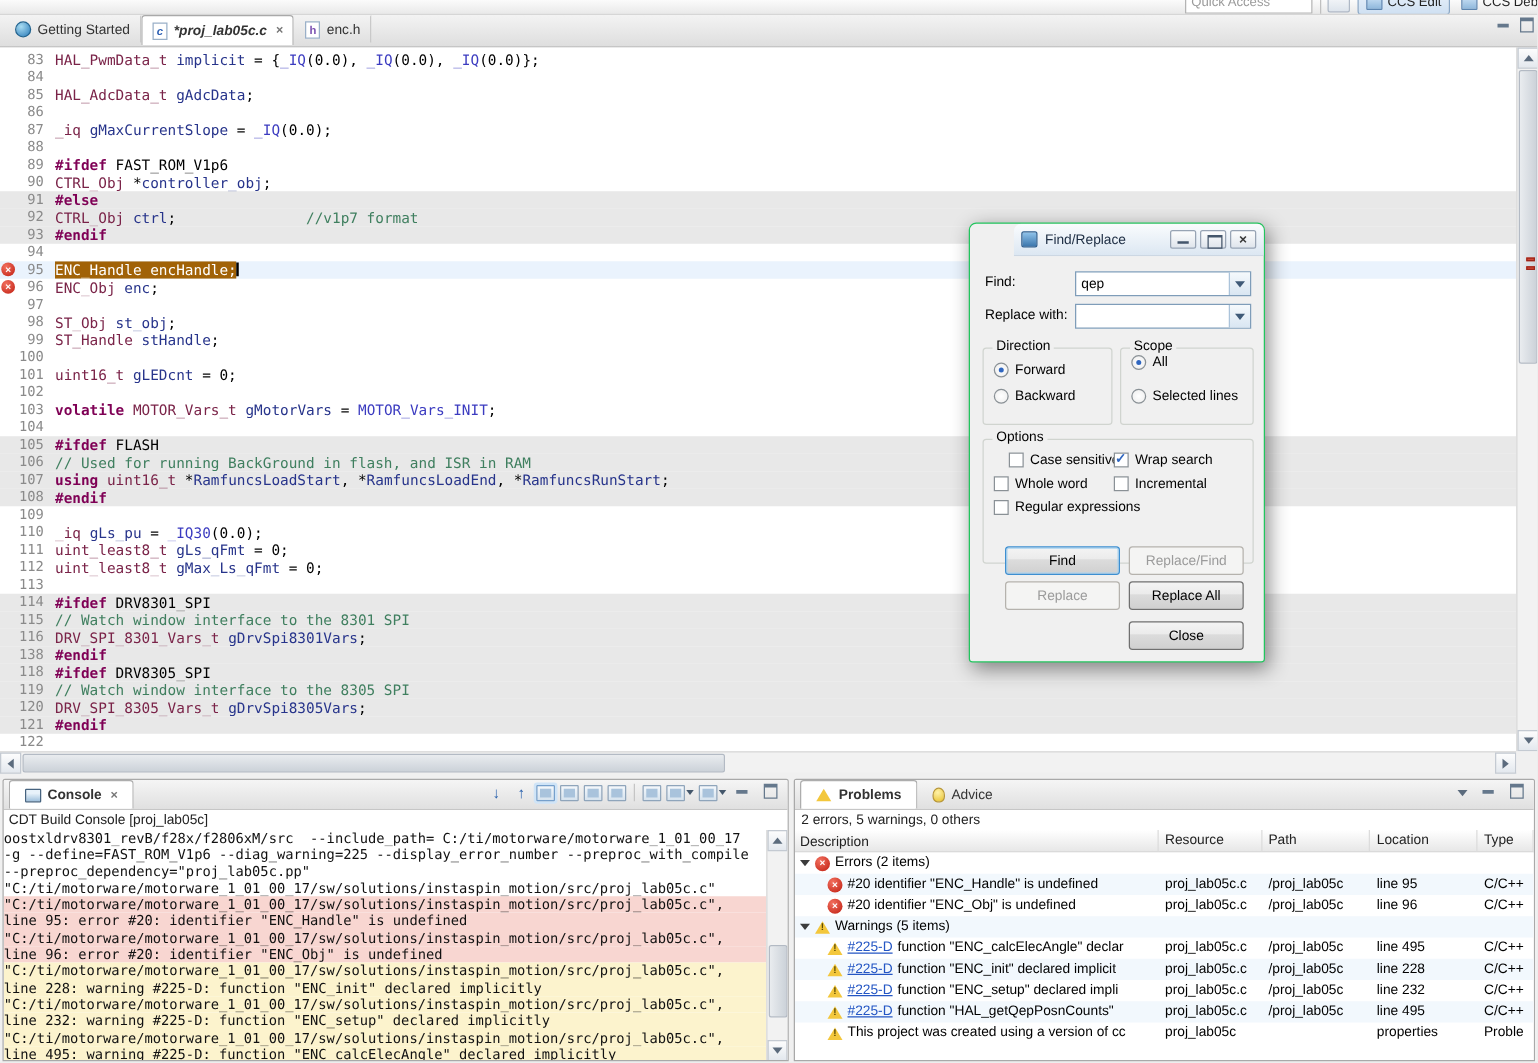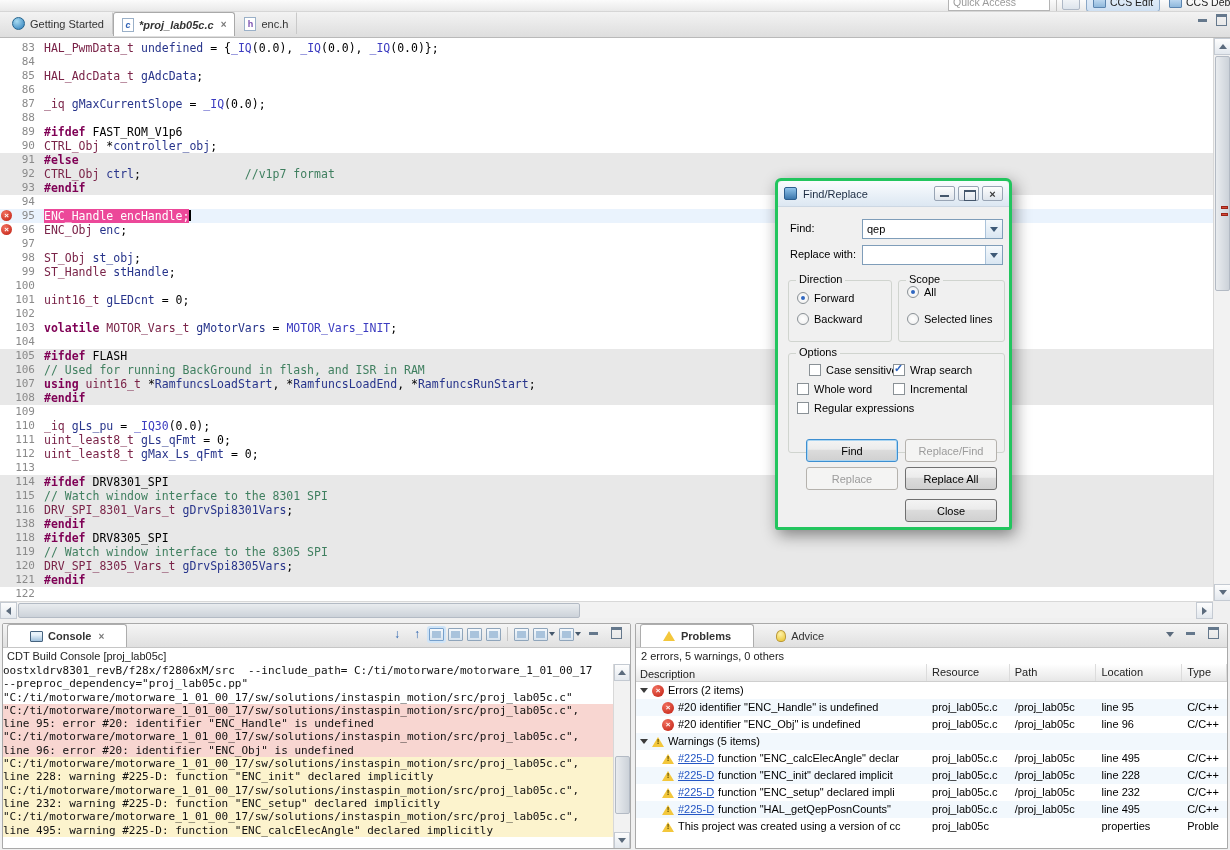--- a/index.html
+++ b/index.html
@@ -41,41 +41,41 @@
   .gut{width:14px;flex:0 0 14px;position:relative;}
   .errmark{position:absolute;left:1px;top:1px;width:11px;height:11px;border-radius:50%;background:radial-gradient(circle at 35% 30%,#f2705f,#bf1d10);color:#fff;font-size:8px;line-height:11px;text-align:center;font-weight:bold;font-family:"Liberation Sans",sans-serif;}
   .lnum{width:30px;flex:0 0 30px;text-align:right;padding-right:9px;color:#8a8a8a;font-size:11px;}
   .ct{flex:1;white-space:pre;overflow:hidden;}
   .tk-k,.tk-d{color:#7f0055;font-weight:bold;}
   .tk-t{color:#7a2348;}
   .tk-c{color:#3f7f5f;}
   .tk-v{color:#27348b;}
   .tk-m{color:#3b3bc0;}
   .tk-p{color:#000;}
-  .tk-sel{background:#ec4899;color:#fff;}
+  .tk-sel{background:#a16207;color:#fff;}
   .caret{display:inline-block;width:2px;height:11px;background:#000;vertical-align:-1px;}
 
   
   .sbtrack{position:absolute;background:#f2f2f2;}
   #vscroll{top:38px;left:1213px;width:17px;height:563px;border-left:1px solid #d8d8d8;}
   #hscroll{top:601px;left:0;width:1213px;height:17px;border-top:1px solid #d8d8d8;}
   .sb-btn{position:absolute;width:17px;height:17px;background:linear-gradient(#fdfdfd,#e3e8ee);border:1px solid #c4cad2;display:flex;align-items:center;justify-content:center;}
   .tri-u{width:0;height:0;border-left:4px solid transparent;border-right:4px solid transparent;border-bottom:5px solid #5b6b7d;}
   .tri-d{width:0;height:0;border-left:4px solid transparent;border-right:4px solid transparent;border-top:5px solid #5b6b7d;}
   .tri-l{width:0;height:0;border-top:4px solid transparent;border-bottom:4px solid transparent;border-right:5px solid #5b6b7d;}
   .tri-r{width:0;height:0;border-top:4px solid transparent;border-bottom:4px solid transparent;border-left:5px solid #5b6b7d;}
   #vthumb{position:absolute;left:1px;top:18px;width:15px;height:235px;background:linear-gradient(90deg,#e9ecef,#ccd2d9);border:1px solid #b3bac4;border-radius:2px;}
   #hthumb{position:absolute;top:1px;left:18px;width:562px;height:15px;background:linear-gradient(#e9ecef,#ccd2d9);border:1px solid #b3bac4;border-radius:2px;}
   .ovmark{position:absolute;right:2px;width:7px;height:3px;background:#d14836;border:1px solid #9c2418;}
   #corner{position:absolute;top:601px;left:1213px;width:17px;height:17px;background:#f0f0f0;}
 
   
   .panel{position:absolute;top:623px;height:226px;background:#fff;border:1px solid #a9a9a9;border-radius:2px 2px 0 0;overflow:hidden;}
   .viewtabs{position:absolute;top:0;left:0;right:0;height:24px;background:linear-gradient(#f5f5f5,#e0e0e0);border-bottom:1px solid #c6c6c6;display:flex;align-items:flex-end;padding-left:4px;}
-  .vtab{height:23px;display:flex;align-items:center;gap:5px;padding:0 22px;font-size:11px;color:#333;white-space:nowrap;}
+  .vtab{height:23px;display:flex;align-items:center;gap:5px;padding:0 12px;font-size:11px;color:#333;white-space:nowrap;}
   .vtab.active{background:#fff;border:1px solid #adadad;border-bottom:none;border-radius:3px 3px 0 0;font-weight:bold;}
   .vclose{font-size:10px;color:#777;margin-left:2px;}
   .vtools{margin-left:auto;display:flex;align-items:center;gap:4px;padding:0 5px 4px 0;}
   .ticon{width:16px;height:16px;display:flex;align-items:center;justify-content:center;font-size:12px;color:#2a62ae;font-weight:bold;}
   .boxicon{width:15px;height:13px;border:1px solid #8fa5bb;background:linear-gradient(#f4f8fc,#d7e3ee);position:relative;border-radius:1px;}
   .boxicon::after{content:"";position:absolute;left:2px;top:2px;right:2px;bottom:2px;background:#a9c3dc;}
   .boxicon.pressed{box-shadow:0 0 0 2px #cfe4f7;border-color:#76a0cc;}
   .dd-mini{width:0;height:0;border-left:3px solid transparent;border-right:3px solid transparent;border-top:4px solid #44576b;margin-left:1px;}
   .vt-sep{width:1px;height:14px;background:#c5c5c5;margin:0 2px;}
   .menu-tri{width:0;height:0;border-left:4px solid transparent;border-right:4px solid transparent;border-top:5px solid #5b6b7d;margin:0 4px 8px 0;}
@@ -110,21 +110,21 @@
   .picon{position:relative;z-index:0;width:12px;height:12px;flex:0 0 12px;display:inline-flex;align-items:center;justify-content:center;font-family:"Liberation Sans",sans-serif;}
   .picon.error{background:radial-gradient(circle at 35% 30%,#f2705f,#bf1d10);border-radius:50%;color:#fff;font-size:8px;font-weight:bold;}
   .picon.warning{font-size:8px;font-weight:bold;color:#5b4a00;}
   .picon.warning::before{content:"";position:absolute;left:0;top:1px;border-left:6px solid transparent;border-right:6px solid transparent;border-bottom:10px solid #f3c73c;z-index:-1;}
   .plink{color:#2456c4;text-decoration:underline;}
   .icn-warnview{position:relative;width:13px;height:12px;}
   .icn-warnview::before{content:"";position:absolute;left:0;top:1px;border-left:6px solid transparent;border-right:6px solid transparent;border-bottom:10px solid #f3c73c;}
   .icn-advice{width:10px;height:12px;background:radial-gradient(circle at 40% 30%,#fff2a8,#e8c22e);border:1px solid #b9983a;border-radius:50% 50% 40% 40%;}
 
   
-  #findreplace{position:absolute;left:775px;top:178px;width:237px;height:352px;background:#f0f0f0;border:3px solid #22c55e;border-radius:6px 6px 3px 3px;box-shadow:3px 5px 16px rgba(0,0,0,.45);z-index:50;font-size:11px;}
+  #findreplace{position:absolute;left:775px;top:178px;width:237px;height:352px;background:#f0f0f0;border:1px solid #22c55e;border-radius:6px 6px 3px 3px;box-shadow:3px 5px 16px rgba(0,0,0,.45);z-index:50;font-size:11px;padding-left:35px;}
   .frtitle{height:26px;display:flex;align-items:center;padding:0 6px;gap:6px;background:linear-gradient(#fafcfe,#dce7f2);border-bottom:1px solid #ccd7e3;border-radius:6px 6px 0 0;}
   .frticon{width:13px;height:13px;background:linear-gradient(#8fc3ea,#3c77ad);border:1px solid #2d5e8e;border-radius:2px;}
   .frtitle .t{flex:1;font-size:11px;color:#1c2c42;}
   .frwbtns{display:flex;gap:3px;}
   .frwb{width:21px;height:15px;border:1px solid #98a4b4;border-radius:2px;background:linear-gradient(#fdfdfd,#dfe5ec);display:flex;align-items:center;justify-content:center;font-size:9px;color:#333;position:relative;}
   .frwb.min::after{content:"";position:absolute;left:5px;bottom:3px;width:9px;height:2px;background:#44566b;}
   .frwb.max::after{content:"";position:absolute;left:5px;top:3px;width:10px;height:8px;border:1px solid #44566b;border-top:2px solid #44566b;}
   .frwb.close{font-size:11px;font-weight:bold;color:#3a3a3a;}
   .frlabel{position:absolute;color:#000;}
   .combo{position:absolute;width:141px;height:20px;background:#fff;border:1px solid #7f9db9;}
@@ -178,21 +178,21 @@
     <div class="trspacer"></div>
     <span class="win-min"></span>
     <span class="win-max"></span>
   </div>
 
   <div id="editor">
     <div id="code-lines">
         <div class="cline">
           <span class="gut"></span>
           <span class="lnum">83</span>
-          <span class="ct"><span class="tk-t">HAL_PwmData_t</span><span class="tk-p"> </span><span class="tk-v">undefined</span><span class="tk-p"> = {</span><span class="tk-m">_IQ</span><span class="tk-p">(0.0), </span><span class="tk-m">_IQ</span><span class="tk-p">(0.0), </span><span class="tk-m">_IQ</span><span class="tk-p">(0.0)};</span></span>
+          <span class="ct"><span class="tk-t">HAL_PwmData_t</span><span class="tk-p"> </span><span class="tk-v">implicit</span><span class="tk-p"> = {</span><span class="tk-m">_IQ</span><span class="tk-p">(0.0), </span><span class="tk-m">_IQ</span><span class="tk-p">(0.0), </span><span class="tk-m">_IQ</span><span class="tk-p">(0.0)};</span></span>
         </div>
         <div class="cline">
           <span class="gut"></span>
           <span class="lnum">84</span>
           <span class="ct"></span>
         </div>
         <div class="cline">
           <span class="gut"></span>
           <span class="lnum">85</span>
           <span class="ct"><span class="tk-t">HAL_AdcData_t</span><span class="tk-p"> </span><span class="tk-v">gAdcData</span><span class="tk-p">;</span></span>
@@ -435,20 +435,21 @@
             <span class="boxicon"></span>
             <span class="dd-mini"></span>
           </span>
         <span class="win-min"></span>
         <span class="win-max"></span>
       </div>
     </div>
     <div class="contitle">CDT Build Console [proj_lab05c]</div>
     <div id="console-lines">
         <div class="conline plain">oostxldrv8301_revB/f28x/f2806xM/src  --include_path= C:/ti/motorware/motorware_1_01_00_17</div>
+        <div class="conline plain">-g --define=FAST_ROM_V1p6 --diag_warning=225 --display_error_number --preproc_with_compile</div>
         <div class="conline plain">--preproc_dependency="proj_lab05c.pp"</div>
         <div class="conline plain">"C:/ti/motorware/motorware_1_01_00_17/sw/solutions/instaspin_motion/src/proj_lab05c.c"</div>
         <div class="conline error">"C:/ti/motorware/motorware_1_01_00_17/sw/solutions/instaspin_motion/src/proj_lab05c.c",</div>
         <div class="conline error">line 95: error #20: identifier "ENC_Handle" is undefined</div>
         <div class="conline error">"C:/ti/motorware/motorware_1_01_00_17/sw/solutions/instaspin_motion/src/proj_lab05c.c",</div>
         <div class="conline error">line 96: error #20: identifier "ENC_Obj" is undefined</div>
         <div class="conline warn">"C:/ti/motorware/motorware_1_01_00_17/sw/solutions/instaspin_motion/src/proj_lab05c.c",</div>
         <div class="conline warn">line 228: warning #225-D: function "ENC_init" declared implicitly</div>
         <div class="conline warn">"C:/ti/motorware/motorware_1_01_00_17/sw/solutions/instaspin_motion/src/proj_lab05c.c",</div>
         <div class="conline warn">line 232: warning #225-D: function "ENC_setup" declared implicitly</div>

